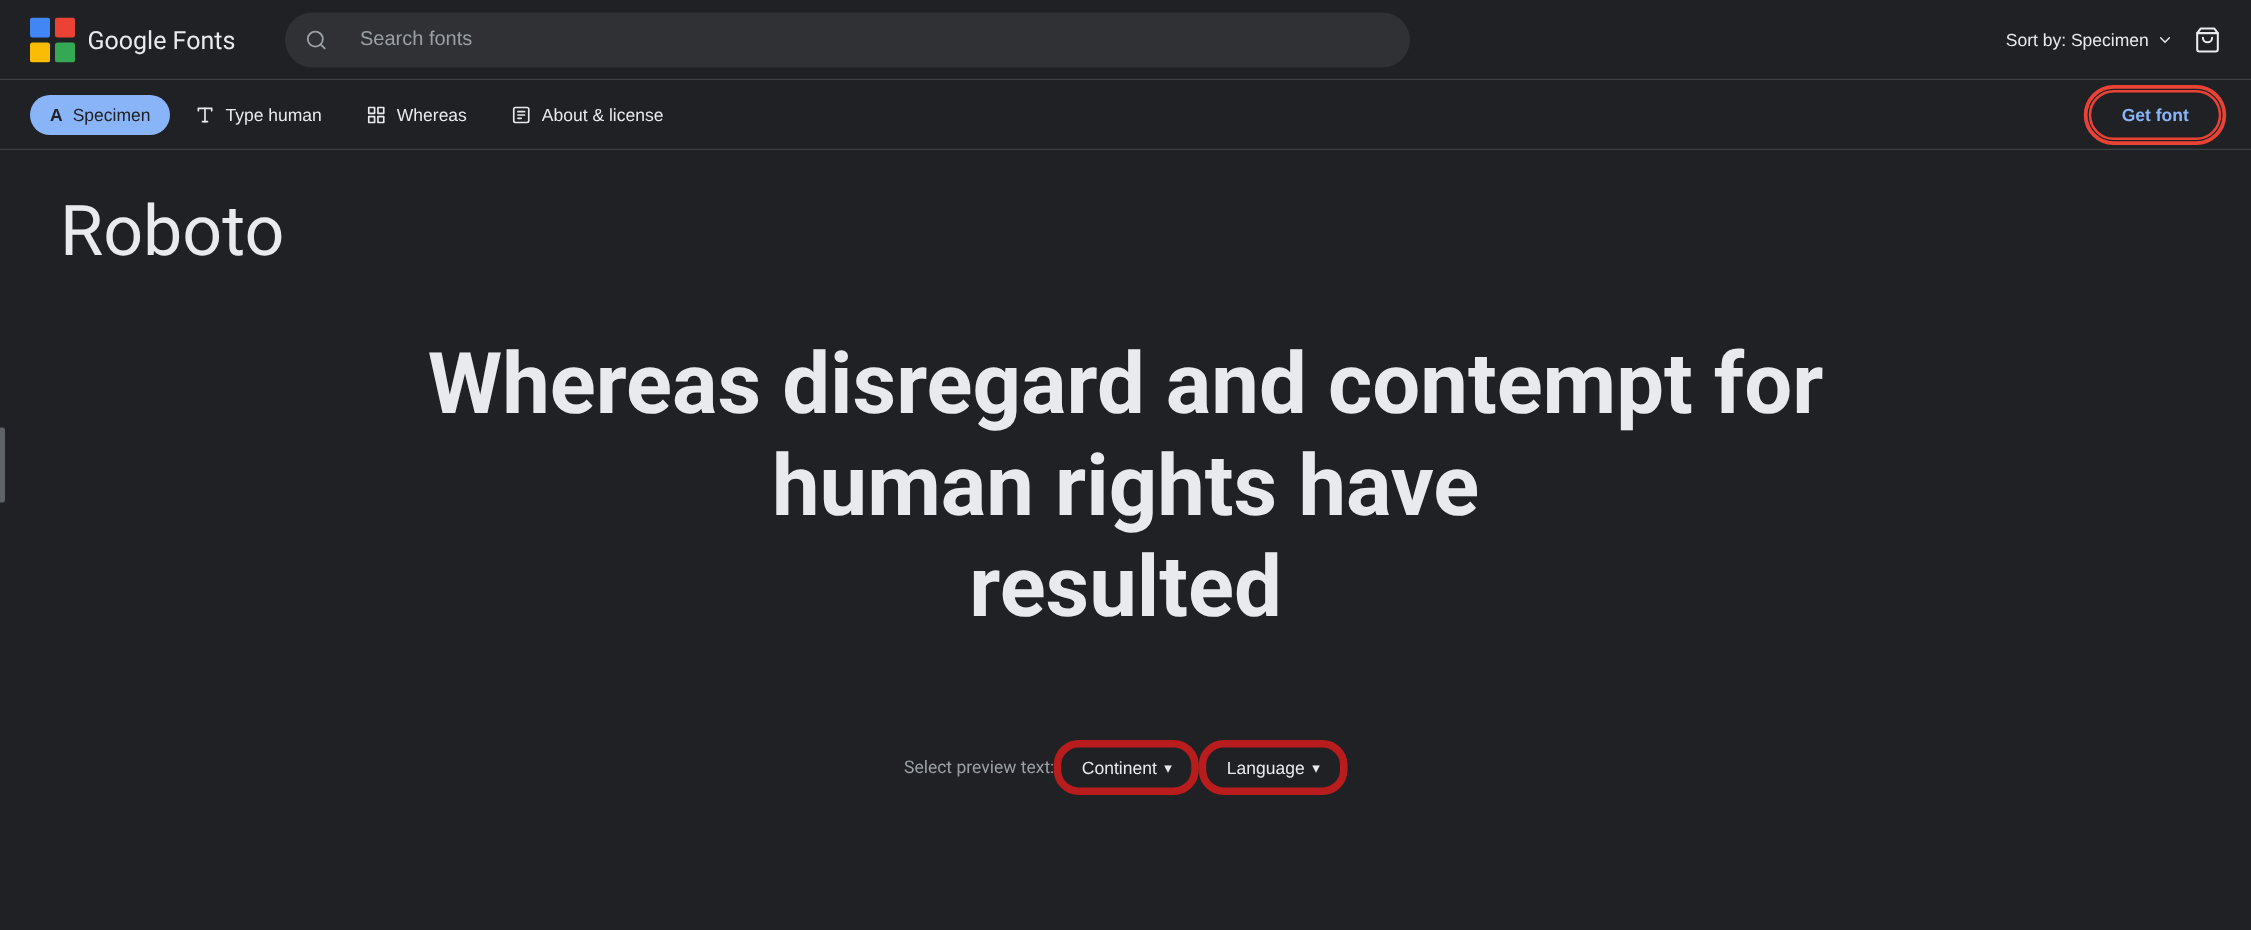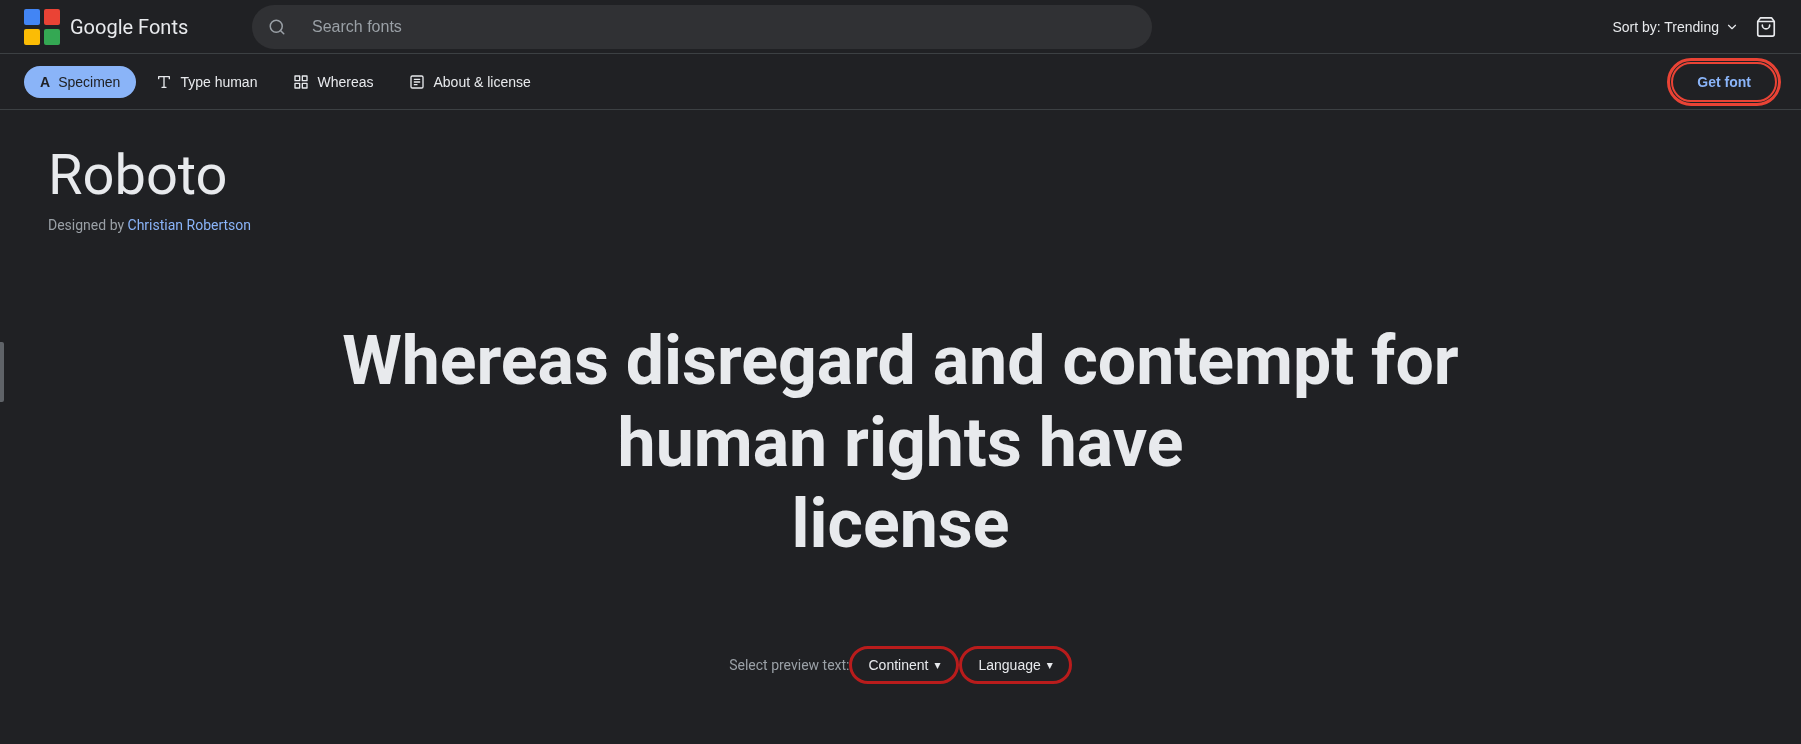--- a/index.html
+++ b/index.html
@@ -11,24 +11,24 @@
       width: 1801px;
       min-height: 744px;
       overflow-x: hidden;
     }
 
     
     .top-nav {
       display: flex;
       align-items: center;
       padding: 0 24px;
-      height: 54px;
+      height: 64px;
       background-color: #202124;
       border-bottom: 1px solid #3c4043;
-      gap: 28px;
+      gap: 4px;
     }
 
     .logo-area {
       display: flex;
       align-items: center;
       gap: 10px;
       min-width: 200px;
       text-decoration: none;
     }
 
@@ -216,21 +216,21 @@
       font-size: 14px;
       color: #9aa0a6;
     }
 
     .dropdown-btn {
       display: flex;
       align-items: center;
       gap: 6px;
       padding: 8px 16px;
       border-radius: 20px;
-      border: 3px solid #b91c1c;
+      border: 6px solid #b91c1c;
       background: transparent;
       color: #e8eaed;
       font-size: 14px;
       cursor: pointer;
     }
 
     .dropdown-chevron {
       font-size: 12px;
       color: #e8eaed;
     }
@@ -267,21 +267,21 @@
       <svg width="18" height="18" viewBox="0 0 24 24" fill="none" stroke="#9aa0a6" stroke-width="2" stroke-linecap="round" stroke-linejoin="round">
         <circle cx="11" cy="11" r="8"></circle>
         <line x1="21" y1="21" x2="16.65" y2="16.65"></line>
       </svg>
     </span>
     <input class="search-input" type="text" placeholder="Search fonts" style="">
   </div>
 
   <div class="nav-right">
     <button class="sort-button">
-      <span>Sort by: Trending</span>
+      <span>Sort by: Specimen</span>
       <svg viewBox="0 0 24 24" fill="none" stroke="#e8eaed" stroke-width="2" stroke-linecap="round" stroke-linejoin="round">
         <polyline points="6 9 12 15 18 9"></polyline>
       </svg>
     </button>
     <span class="cart-icon-wrap">
       <svg width="22" height="22" viewBox="0 0 24 24" fill="none" stroke="#e8eaed" stroke-width="1.8" stroke-linecap="round" stroke-linejoin="round">
         <path d="M6 2L3 6v14a2 2 0 002 2h14a2 2 0 002-2V6l-3-4z"></path>
         <line x1="3" y1="6" x2="21" y2="6"></line>
         <path d="M16 10a4 4 0 01-8 0"></path>
       </svg>
@@ -331,30 +331,25 @@
     <span>About &amp; license</span>
   </button>
 
   <div class="get-font-btn-wrap">
     <button class="get-font-btn">Get font</button>
   </div>
 </div>
 
 <div class="main-content">
   <h1 class="font-title">Roboto</h1>
-  <p class="font-designer">
-    <span>Designed by</span>
-    <span> </span>
-    <a class="designer-link" href="#">Christian Robertson</a>
-  </p>
 
   <div class="specimen-area">
     <div class="specimen-text">
       <span>Whereas disregard and contempt for human rights have</span><br>
-      <span>license</span>
+      <span>resulted</span>
     </div>
 
     <div class="preview-controls">
       <span class="preview-label">Select preview text:</span>
       <button class="dropdown-btn">
         <span>Continent</span>
         <span class="dropdown-chevron">▾</span>
       </button>
       <button class="dropdown-btn">
         <span>Language</span>

